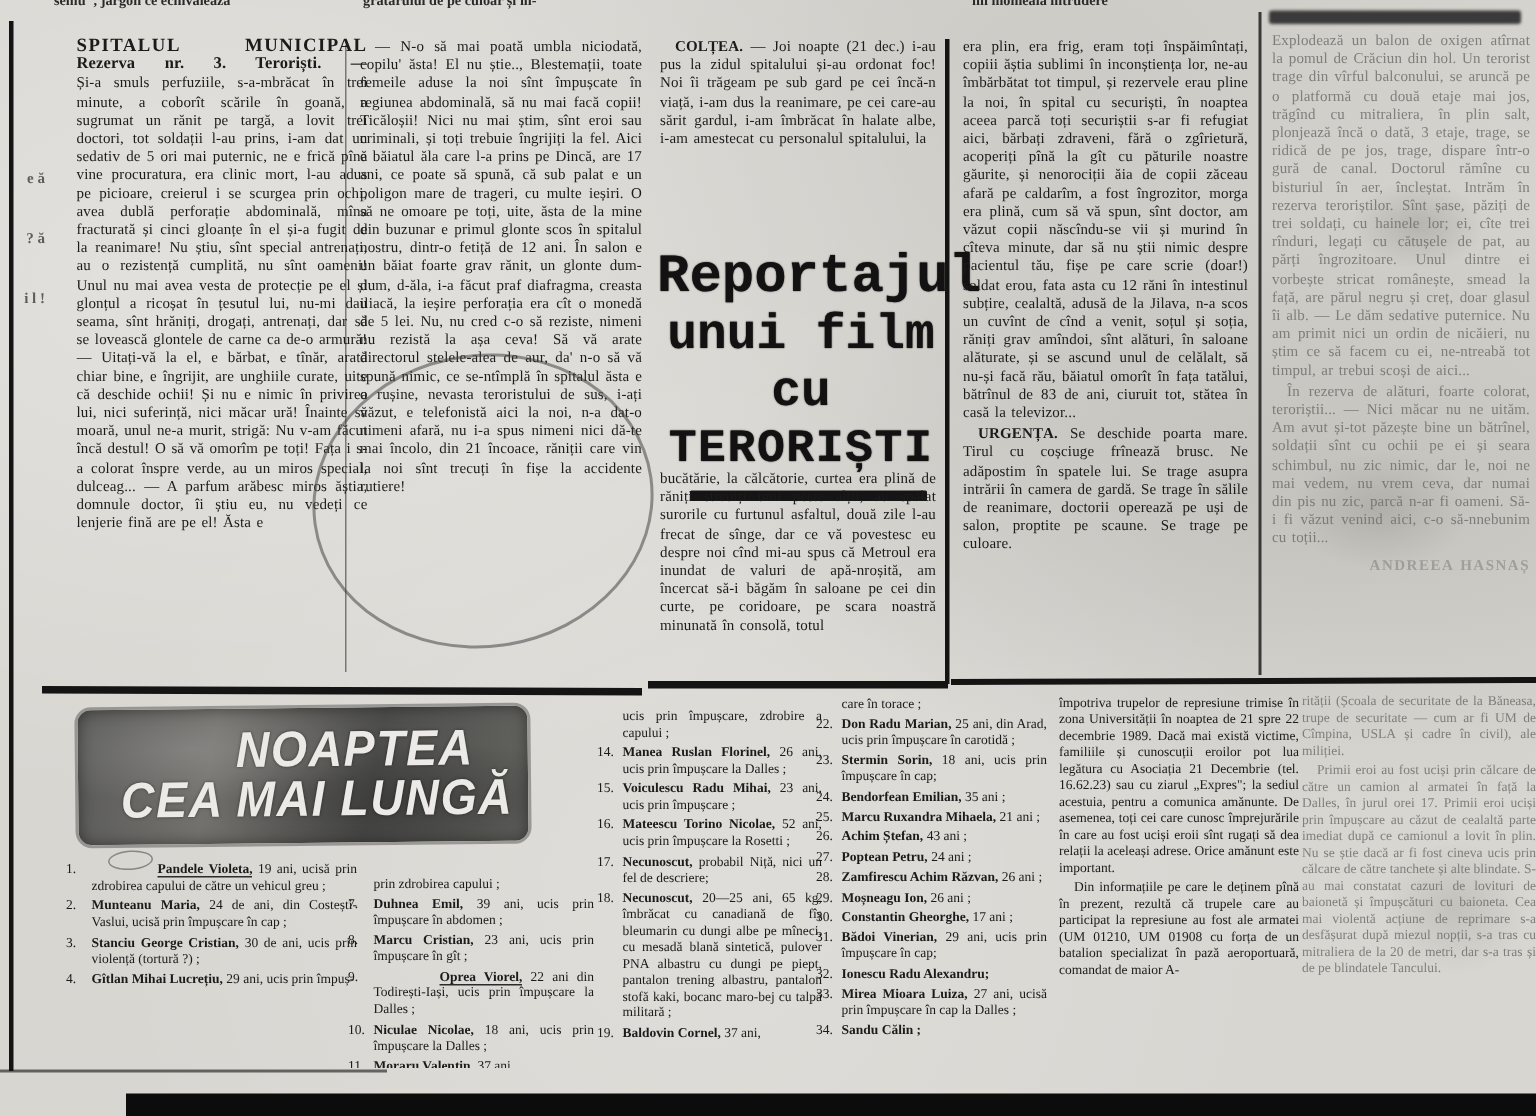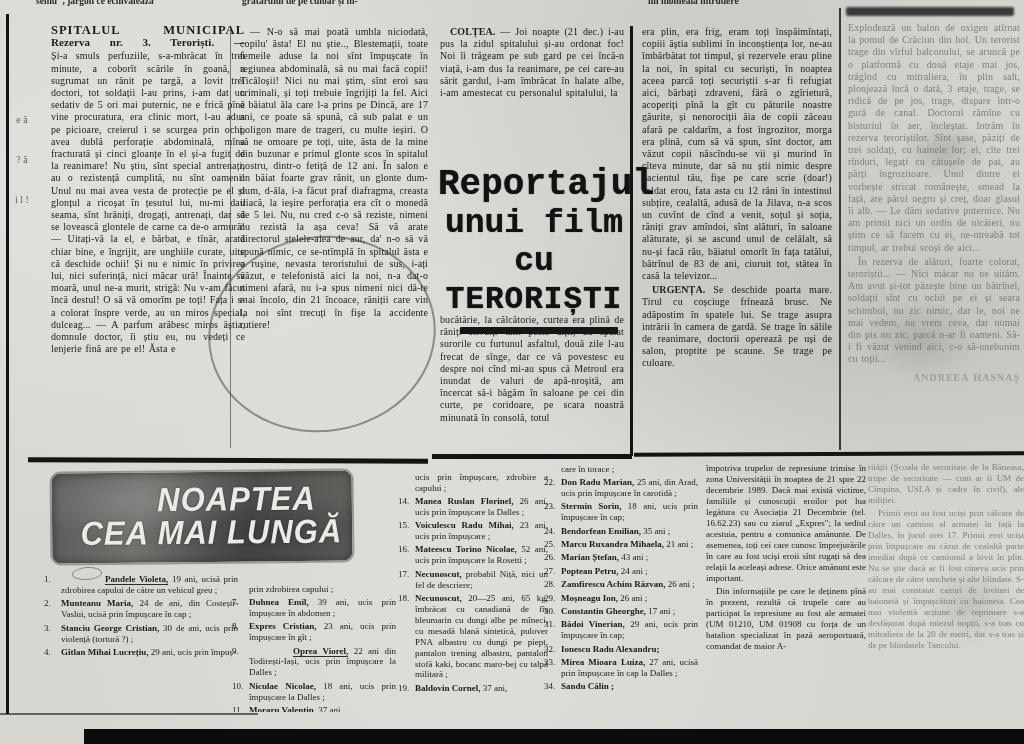--- a/index.html
+++ b/index.html
@@ -64,22 +64,22 @@
   .vcol ul{list-style:none; margin:0; padding:0 0 0 17px;}
   .vcol li{margin:0 0 2.5px 0; text-indent:-17px;}
   .vnum{display:inline-block; width:17px; text-indent:0;}
   .vname{font-weight:700;}
   .uline{border-bottom:1.5px solid #2b2b2b;margin-left:44px;}
   .bottom-txt{font-size:9px; line-height:11px;}
 
   
   .oval{position:absolute; border:2px solid rgba(55,55,55,.5); border-radius:50%;}
 
-  .margin-frags{position:absolute; left:14px; top:100px; width:16px; font-size:10px; font-weight:400;
-    color:#3d3d3d; line-height:40px; text-align:center; opacity:.8;}
+  .margin-frags{position:absolute; left:14px; top:100px; width:16px; font-size:10px; font-weight:700;
+    color:#3d3d3d; line-height:40px; text-align:right; opacity:.8;}
 </style>
 </head>
 <body>
 
 <div class="page">
 
   <div class="top-frag" style="left:36px;">semu", jargon ce echivalează</div>
   <div class="top-frag" style="left:242px;">grătarului de pe culoar și în-</div>
   <div class="top-frag" style="left:648px;">nii    momeală    întrudere</div>
   <div class="smudge" style="left:846px; top:7px; width:168px; height:9px;"></div>
@@ -157,21 +157,21 @@
         <li><span class="vnum">2.</span><span class="vname">Munteanu Maria,</span><span> 24 de ani, din Costești-Vaslui, ucisă prin împușcare în cap ;</span></li>
         <li><span class="vnum">3.</span><span class="vname">Stanciu George Cristian,</span><span> 30 de ani, ucis prin violență (tortură ?) ;</span></li>
         <li><span class="vnum">4.</span><span class="vname">Gîtlan Mihai Lucrețiu,</span><span> 29 ani, ucis prin împuș-</span></li>
       </ul>
   </div>
 
   <div class="vcol" style="left:232px; top:584px; width:164px; height:128px;">
     <p class="cont">prin zdrobirea capului ;</p>
     <ul>
         <li><span class="vnum">7.</span><span class="vname">Duhnea Emil,</span><span> 39 ani, ucis prin împușcare în abdomen ;</span></li>
-        <li><span class="vnum">8.</span><span class="vname">Expres Cristian,</span><span> 23 ani, ucis prin împușcare în gît ;</span></li>
+        <li><span class="vnum">8.</span><span class="vname">Marcu Cristian,</span><span> 23 ani, ucis prin împușcare în gît ;</span></li>
         <li><span class="vnum">9.</span><span class="vname uline">Oprea Viorel,</span><span> 22 ani din Todirești-Iași, ucis prin împușcare la Dalles ;</span></li>
         <li><span class="vnum">10.</span><span class="vname">Niculae Nicolae,</span><span> 18 ani, ucis prin împușcare la Dalles ;</span></li>
         <li><span class="vnum">11.</span><span class="vname">Moraru Valentin,</span><span> 37 ani,</span></li>
       </ul>
   </div>
 
   <div class="vcol" style="left:398px; top:472px; width:150px; height:248px;">
     <p class="cont">ucis prin împușcare, zdrobire a capului ;</p>
     <ul>
         <li><span class="vnum">14.</span><span class="vname">Manea Ruslan Florinel,</span><span> 26 ani, ucis prin împușcare la Dalles ;</span></li>
@@ -183,21 +183,21 @@
       </ul>
   </div>
 
   <div class="vcol" style="left:544px; top:464px; width:154px; height:250px;">
     <p class="cont">care în torace ;</p>
     <ul>
         <li><span class="vnum">22.</span><span class="vname">Don Radu Marian,</span><span> 25 ani, din Arad, ucis prin împușcare în carotidă ;</span></li>
         <li><span class="vnum">23.</span><span class="vname">Stermin Sorin,</span><span> 18 ani, ucis prin împușcare în cap;</span></li>
         <li><span class="vnum">24.</span><span class="vname">Bendorfean Emilian,</span><span> 35 ani ;</span></li>
         <li><span class="vnum">25.</span><span class="vname">Marcu Ruxandra Mihaela,</span><span> 21 ani ;</span></li>
-        <li><span class="vnum">26.</span><span class="vname">Marian Ștefan,</span><span> 43 ani ;</span></li>
+        <li><span class="vnum">26.</span><span class="vname">Achim Ștefan,</span><span> 43 ani ;</span></li>
         <li><span class="vnum">27.</span><span class="vname">Poptean Petru,</span><span> 24 ani ;</span></li>
         <li><span class="vnum">28.</span><span class="vname">Zamfirescu Achim Răzvan,</span><span> 26 ani ;</span></li>
         <li><span class="vnum">29.</span><span class="vname">Moșneagu Ion,</span><span> 26 ani ;</span></li>
         <li><span class="vnum">30.</span><span class="vname">Constantin Gheorghe,</span><span> 17 ani ;</span></li>
         <li><span class="vnum">31.</span><span class="vname">Bădoi Vinerian,</span><span> 29 ani, ucis prin împușcare în cap;</span></li>
         <li><span class="vnum">32.</span><span class="vname">Ionescu Radu Alexandru;</span><span></span></li>
         <li><span class="vnum">33.</span><span class="vname">Mirea Mioara Luiza,</span><span> 27 ani, ucisă prin împușcare în cap la Dalles ;</span></li>
         <li><span class="vnum">34.</span><span class="vname">Sandu Călin ;</span><span></span></li>
       </ul>
   </div>

